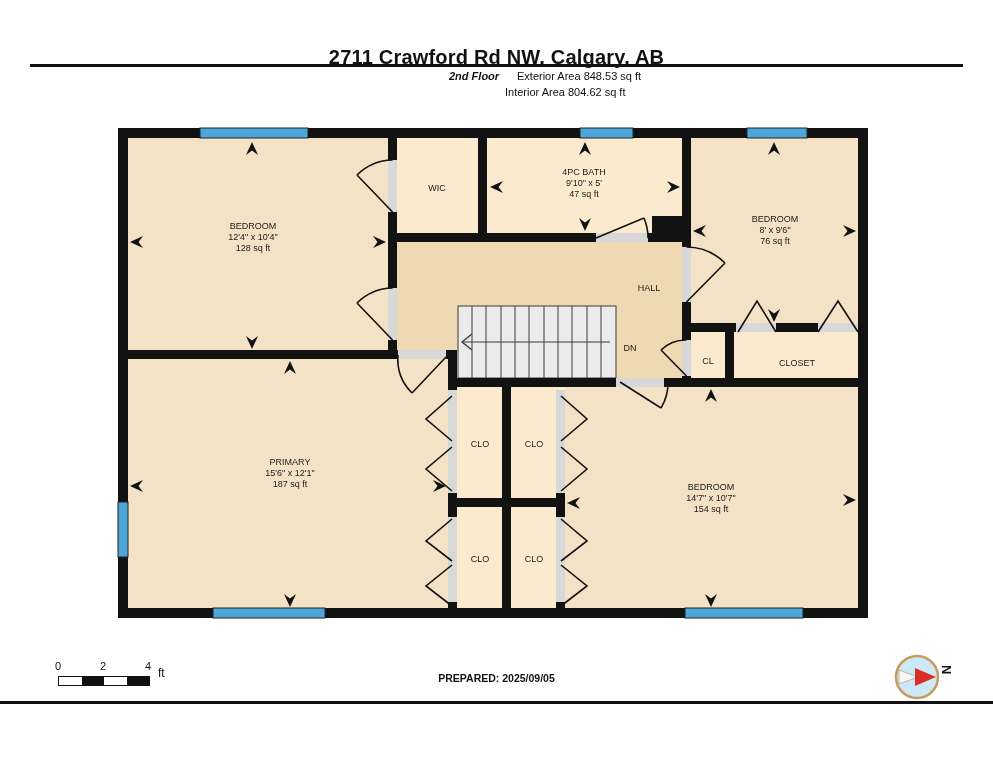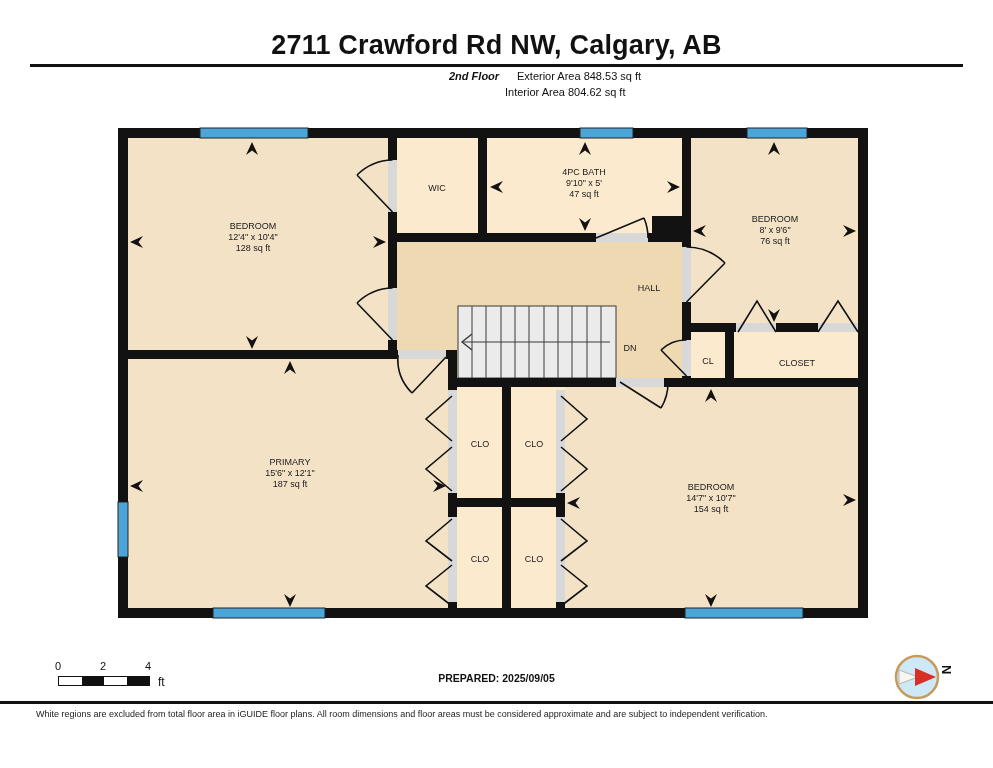--- a/index.html
+++ b/index.html
@@ -1,30 +1,30 @@
 <!DOCTYPE html>
 <html><head>
 <meta charset="utf-8">
 <style>
   html,body{margin:0;padding:0;background:#ffffff;}
   #page{position:relative;width:993px;height:768px;background:#ffffff;overflow:hidden;
         font-family:"Liberation Sans", sans-serif;color:#111;}
   .abs{position:absolute;}
-  #title{top:30px;left:0;width:993px;text-align:center;font-size:27px;font-weight:bold;letter-spacing:.2px;}
+  #title{top:46px;left:0;width:993px;text-align:center;font-size:20px;font-weight:bold;letter-spacing:.2px;}
   #title-rule{top:64px;left:30px;width:933px;height:3px;background:#111;}
   .sub{font-size:11px;}
   #floor-label{top:70px;left:449px;font-weight:bold;font-style:italic;}
   #ext-area{top:70px;left:505px;padding-left:12px;}
   #int-area{top:86px;left:505px;text-align:center;}
   #plan-svg{top:0;left:0;}
   #scalebar-wrap{top:660px;left:50px;width:140px;height:40px;}
   .tick{position:absolute;top:0;font-size:11px;transform:translateX(-50%);}
   #sb-bar{position:absolute;top:16px;left:8px;width:90px;height:8px;border:1.5px solid #111;background:#fff;}
   .sb-seg{position:absolute;top:0;height:8px;background:#111;}
-  #sb-unit{position:absolute;top:15px;left:108px;font-size:12px;}
+  #sb-unit{position:absolute;top:6px;left:108px;font-size:12px;}
   #prepared{top:672px;left:0;width:993px;text-align:center;font-size:10.5px;font-weight:bold;}
   #compass{top:651px;left:888px;}
   #footer-rule{top:701px;left:0;width:993px;height:3px;background:#111;}
   #disclaimer{top:709px;left:36px;font-size:9px;color:#222;}
   svg text{font-family:"Liberation Sans", sans-serif;}
   .room-label{font-size:9px;fill:#1a1a1a;text-anchor:middle;}
   .wall{fill:#121212;}
   .sill{fill:#d8d8d8;}
   .win{fill:#4ca5d8;stroke:#222;stroke-width:1;}
   .door{stroke:#121212;stroke-width:1.6;fill:none;}
@@ -234,15 +234,14 @@
   <div class="abs" id="prepared">PREPARED: 2025/09/05</div>
 
   <svg class="abs" id="compass" width="70" height="52" viewBox="0 0 70 52">
     <circle cx="29" cy="26" r="21" fill="#cde9f7" stroke="#c89a5a" stroke-width="2.5"></circle>
     <polygon points="11,19 11,33 30,26" fill="#f7f7f2" stroke="#b7b7ae" stroke-width="1"></polygon>
     <polygon points="27,17 48,26 27,35" fill="#d93025"></polygon>
     <text x="58" y="18" font-size="13" font-weight="bold" fill="#111" transform="rotate(90 58 14)">N</text>
   </svg>
 
   <div class="abs" id="footer-rule"></div>
-  <div class="abs" id="disclaimer">White regions are excluded from total floor area in iGUIDE floor plans. All room dimensions and floor areas must be considered approximate and are subject to independent verification.</div>
 
 </div>
 
 </body></html>

